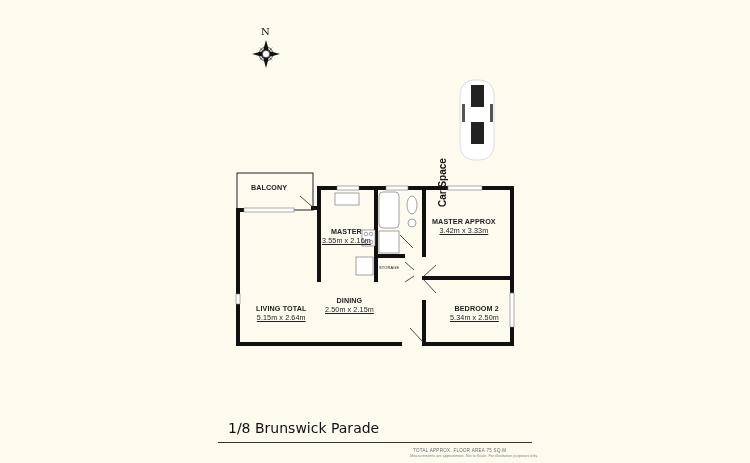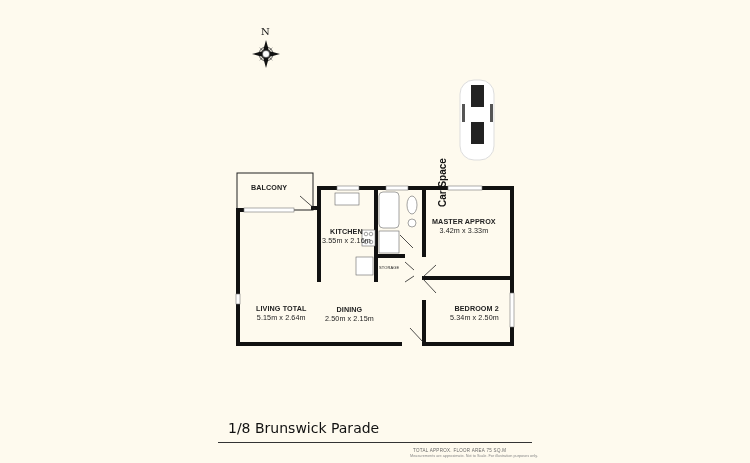--- a/index.html
+++ b/index.html
@@ -1,20 +1,20 @@
 <!DOCTYPE html>
 <html><head>
 <meta charset="utf-8">
 <style>
   html, body { margin:0; padding:0; }
   body { width:750px; height:463px; background:#fefaee; position:relative; overflow:hidden;
          font-family:"Liberation Sans", sans-serif; }
   svg.plan { position:absolute; left:0; top:0; }
   .room-label { position:absolute; font-size:7.2px; color:#222; text-align:center; line-height:9px; white-space:nowrap; font-weight:bold; letter-spacing:0.1px; }
-  .room-label .dim { font-weight:normal; }
+  .room-label .dim { font-weight:normal;text-decoration:underline; }
   .title { position:absolute; left:228px; top:420px; font-family:"DejaVu Sans", sans-serif; font-size:14px; color:#111; }
   .title-rule { position:absolute; left:218px; top:442px; width:314px; height:1px; background:#333; }
   .note1 { position:absolute; left:413px; top:448px; font-size:4.5px; color:#666; letter-spacing:0.3px; white-space:nowrap; }
   .note2 { position:absolute; left:410px; top:454px; font-size:3.8px; color:#888; white-space:nowrap; }
   .car-label { position:absolute; left:420px; top:105px; transform:rotate(-90deg); transform-origin:left top; font-size:10px; font-weight:bold; color:#111; white-space:nowrap; }
   .car-label-wrap { position:absolute; left:437px; top:147px; width:14px; height:60px; }
   .compass-n { position:absolute; left:261px; top:26px; font-size:10px; font-family:"DejaVu Serif", serif; color:#111; }
 </style>
 </head>
 <body>
@@ -118,39 +118,39 @@
 
 <div class="car-label-wrap">
   <span class="car-label" style="left:0;top:0;position:absolute;transform:rotate(-90deg) translate(-60px,0);">Car Space</span>
 </div>
 
 <div class="room-label" style="left:251px;top:183px;">
   <span>BALCONY</span>
 </div>
 
 <div class="room-label" style="left:322px;top:227px;">
-  <div>KITCHEN</div>
+  <div>MASTER</div>
   <div class="dim">3.55m x 2.16m</div>
 </div>
 
 <div class="room-label" style="left:379px;top:263px;font-size:4px;font-weight:normal;">
   <span>STORAGE</span>
 </div>
 
 <div class="room-label" style="left:432px;top:217px;">
   <div>MASTER APPROX</div>
   <div class="dim">3.42m x 3.33m</div>
 </div>
 
 <div class="room-label" style="left:256px;top:304px;">
   <div>LIVING TOTAL</div>
   <div class="dim">5.15m x 2.64m</div>
 </div>
 
-<div class="room-label" style="left:325px;top:305px;">
+<div class="room-label" style="left:325px;top:296px;">
   <div>DINING</div>
   <div class="dim">2.50m x 2.15m</div>
 </div>
 
 <div class="room-label" style="left:450px;top:304px;text-align:right;">
   <div>BEDROOM 2</div>
   <div class="dim">5.34m x 2.50m</div>
 </div>
 
 <div class="title">1/8 Brunswick Parade</div>

